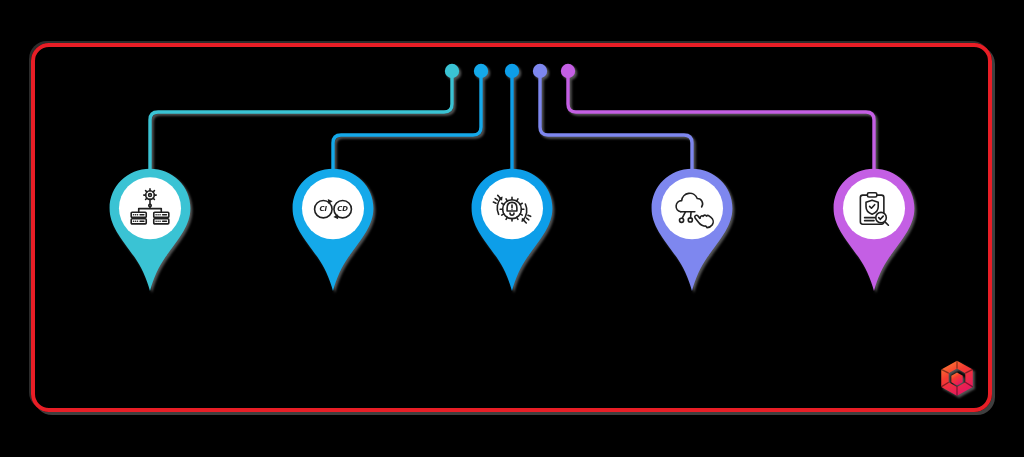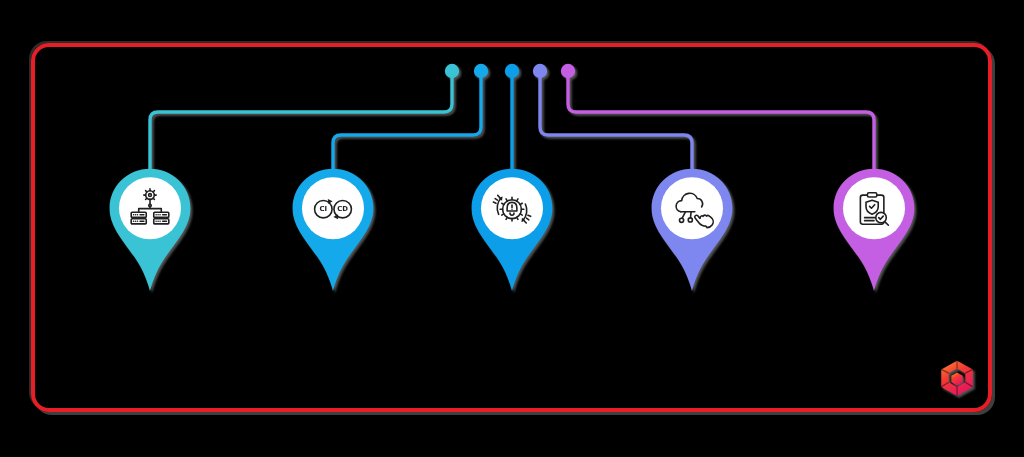--- a/index.html
+++ b/index.html
@@ -1,17 +1,17 @@
 <!DOCTYPE html>
 <html><head>
 <meta charset="utf-8">
 <style>
   html,body{margin:0;padding:0;background:#000;}
   body{width:1024px;height:457px;overflow:hidden;font-family:"DejaVu Sans",sans-serif;}
-  .stage{position:relative;width:1024px;height:457px;background:#000;}
+  .stage{position:relative;width:1024px;height:457px;background:#000;font-style:italic;}
   .frame{position:absolute;left:31px;top:43px;width:953px;height:361px;
          border:4px solid #e81e26;border-radius:18px;
          box-shadow:3px 3px 0 rgba(115,115,115,.55), -2px -2px 0 rgba(115,115,115,.38);}
   .art{position:absolute;left:0;top:0;
        filter:drop-shadow(2px 2px 1.3px rgba(128,128,128,.65));}
   .conn{fill:none;stroke-width:3.4;stroke-linecap:round;}
   .pin-inner{fill:#ffffff;}
   .ic{stroke:#202020;fill:none;stroke-width:1.7;stroke-linecap:round;stroke-linejoin:round;}
   .ic-fill{fill:#202020;stroke:none;}
   .ic-white{fill:#ffffff;stroke:#202020;stroke-width:1.7;stroke-linecap:round;stroke-linejoin:round;}

